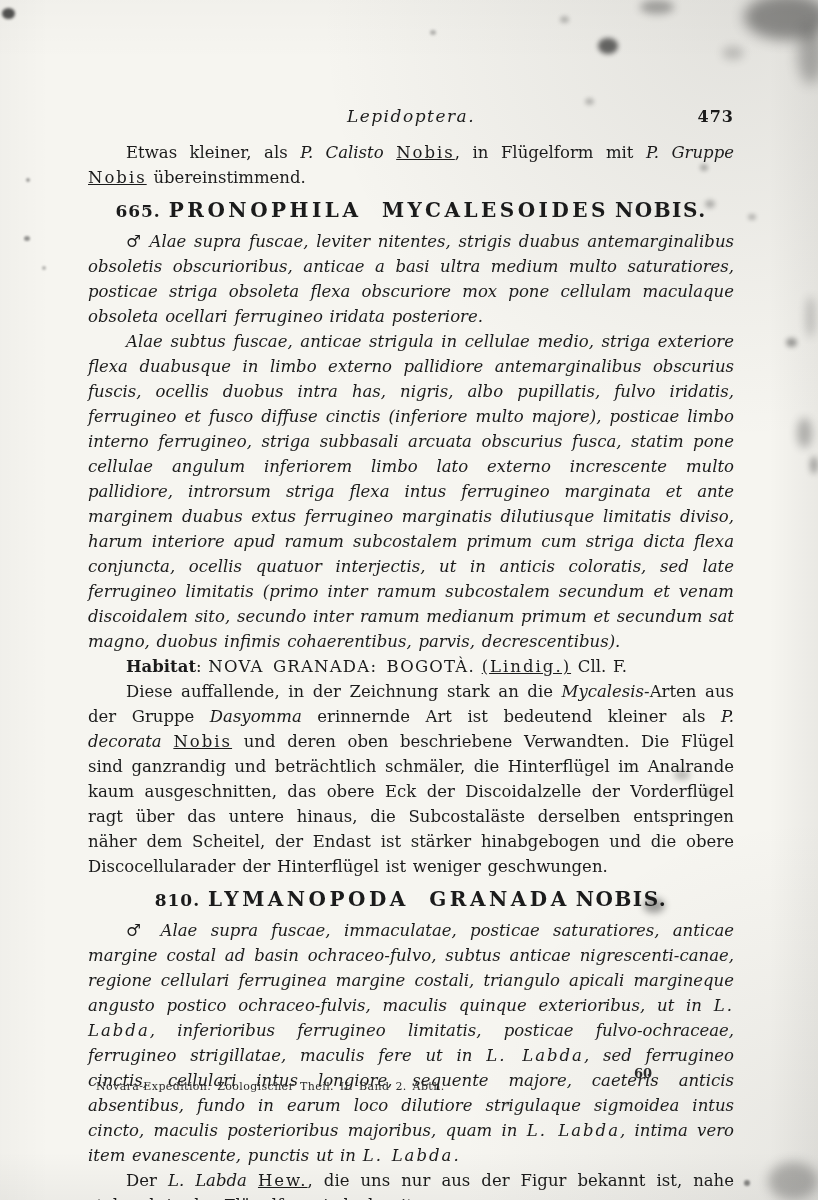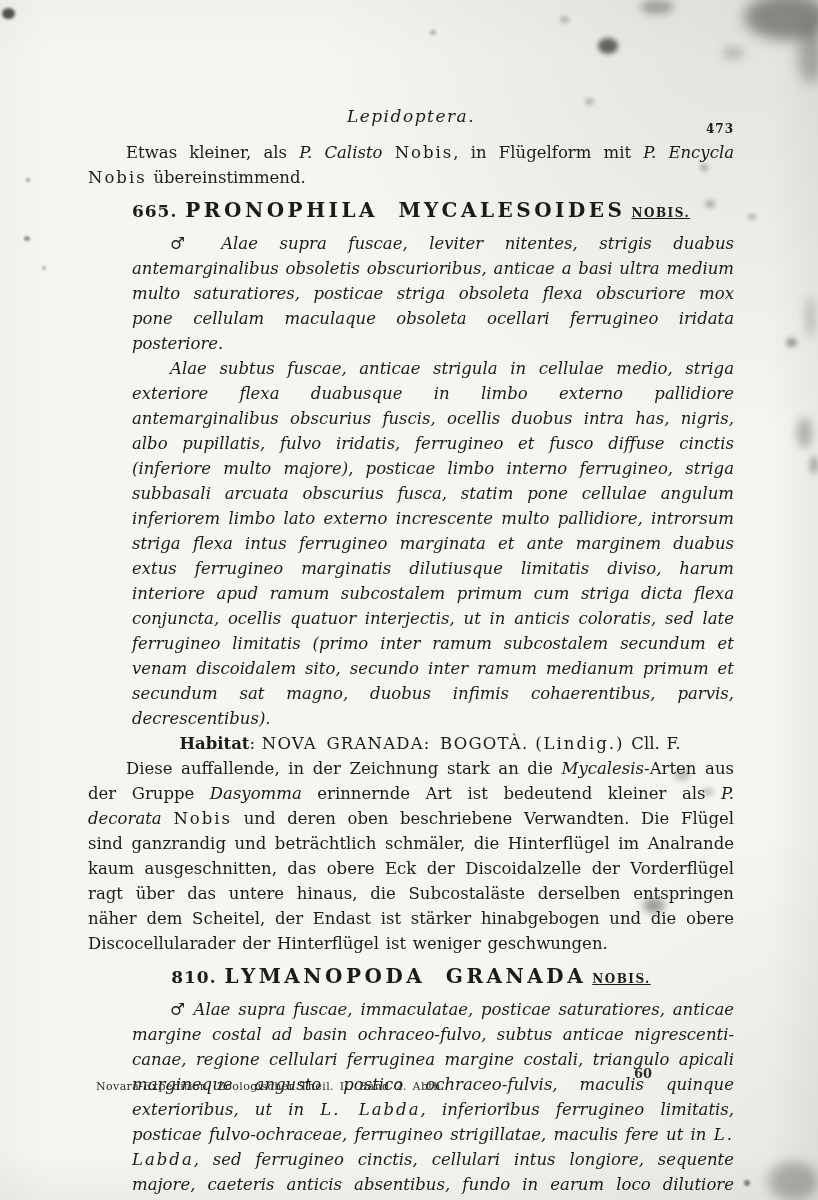--- a/index.html
+++ b/index.html
@@ -21,41 +21,41 @@
       #f6f5f0;
   }
   .header{
     position:absolute; left:88px; top:106px; width:646px; height:26px;
   }
   .running-head{
     position:absolute; left:0; right:0; text-align:center;
     font-style:italic; font-size:17px; letter-spacing:1.5px;
   }
   .page-number{
-    position:absolute; right:0; top:1px; font-weight:700; font-size:12px; letter-spacing:1px;margin-top:15px;
+    position:absolute; right:0; top:1px; font-weight:700; font-size:16px; letter-spacing:1px;
   }
   .content{
     position:absolute; left:88px; top:140px; width:646px;
   }
   p{
     margin:0; font-size:16.5px; line-height:25px;
     text-align:justify; text-indent:38px; word-spacing:1.5px;
   }
-  p.latin{ font-style:italic;margin-left:44px; }
-  p.habitat{ text-align:center; }
+  p.latin{ font-style:italic; }
+  p.habitat{ text-align:left; }
   h3.species{
     margin:7px 0 5px 0; text-align:center; font-weight:700;
     font-size:20px; line-height:26px; text-indent:0; white-space:nowrap;
   }
   .h-num{ font-size:17px; letter-spacing:1px; margin-right:8px;}
   .h-name{ font-size:20px; letter-spacing:3.5px; word-spacing:10px;margin-top:12px; }
-  .h-auth{ font-size:12px; letter-spacing:1.5px; margin-left:6px;text-decoration:underline;}
+  .h-auth{ font-size:20px; letter-spacing:1.5px; margin-left:6px;}
   .s-i{ font-style:italic; }
   .s-b{ font-weight:700; }
-  .s-sp{ letter-spacing:2px; }
+  .s-sp{ letter-spacing:2px;text-decoration:underline; }
   .s-isp{ font-style:italic; letter-spacing:2px; }
   .s-cap{ letter-spacing:1.2px; word-spacing:3px; }
   .footer-line{
     position:absolute; left:96px; top:1080px;
     font-size:11px; letter-spacing:0.4px; color:#2d2d2d; word-spacing:2px;
   }
   .sheet-number{
     position:absolute; left:634px; top:1066px;
     font-size:13px; font-weight:700; color:#2b2b2b;
   }
@@ -65,21 +65,21 @@
 <body>
 
 <div class="page">
 
   <div class="header">
     <div class="running-head">Lepidoptera.</div>
     <div class="page-number">473</div>
   </div>
 
   <div class="content">
-    <p><span>Etwas kleiner, als </span><span class="s-i">P. Calisto</span><span> </span><span class="s-sp">Nobis</span><span>, in Flügelform mit </span><span class="s-i">P. Encycla</span><span> </span><span class="s-sp">Nobis</span><span> übereinstimmend.</span></p>
+    <p><span>Etwas kleiner, als </span><span class="s-i">P. Calisto</span><span> </span><span class="s-sp">Nobis</span><span>, in Flügelform mit </span><span class="s-i">P. Gruppe</span><span> </span><span class="s-sp">Nobis</span><span> übereinstimmend.</span></p>
 
     <h3 class="species"><span class="h-num">665.</span><span class="h-name">PRONOPHILA MYCALESOIDES</span><span class="h-auth">NOBIS.</span></h3>
 
     <p class="latin"><span>♂ </span><span class="s-i">Alae supra fuscae, leviter nitentes, strigis duabus antemarginalibus obsoletis obscurioribus, anticae a basi ultra medium multo saturatiores, posticae striga obsoleta flexa obscuriore mox pone cellulam maculaque obsoleta ocellari ferrugineo iridata posteriore.</span></p>
     <p class="latin"><span class="s-i">Alae subtus fuscae, anticae strigula in cellulae medio, striga exteriore flexa duabusque in limbo externo pallidiore antemarginalibus obscurius fuscis, ocellis duobus intra has, nigris, albo pupillatis, fulvo iridatis, ferrugineo et fusco diffuse cinctis (inferiore multo majore), posticae limbo interno ferrugineo, striga subbasali arcuata obscurius fusca, statim pone cellulae angulum inferiorem limbo lato externo increscente multo pallidiore, introrsum striga flexa intus ferrugineo marginata et ante marginem duabus extus ferrugineo marginatis dilutiusque limitatis diviso, harum interiore apud ramum subcostalem primum cum striga dicta flexa conjuncta, ocellis quatuor interjectis, ut in anticis coloratis, sed late ferrugineo limitatis (primo inter ramum subcostalem secundum et venam discoidalem sito, secundo inter ramum medianum primum et secundum sat magno, duobus infimis cohaerentibus, parvis, decrescentibus).</span></p>
     <p class="habitat"><span class="s-b">Habitat</span><span>: </span><span class="s-cap">NOVA GRANADA: BOGOTÀ.</span><span> </span><span class="s-sp">(Lindig.)</span><span> Cll. F.</span></p>
     <p><span>Diese auffallende, in der Zeichnung stark an die </span><span class="s-i">Mycalesis</span><span>-Arten aus der Gruppe </span><span class="s-i">Dasyomma</span><span> erinnernde Art ist bedeutend kleiner als </span><span class="s-i">P. decorata</span><span> </span><span class="s-sp">Nobis</span><span> und deren oben beschriebene Verwandten. Die Flügel sind ganzrandig und beträchtlich schmäler, die Hinterflügel im Analrande kaum ausgeschnitten, das obere Eck der Discoidalzelle der Vorderflügel ragt über das untere hinaus, die Subcostaläste derselben entspringen näher dem Scheitel, der Endast ist stärker hinabgebogen und die obere Discocellularader der Hinterflügel ist weniger geschwungen.</span></p>
 
     <h3 class="species"><span class="h-num">810.</span><span class="h-name">LYMANOPODA GRANADA</span><span class="h-auth">NOBIS.</span></h3>
 

